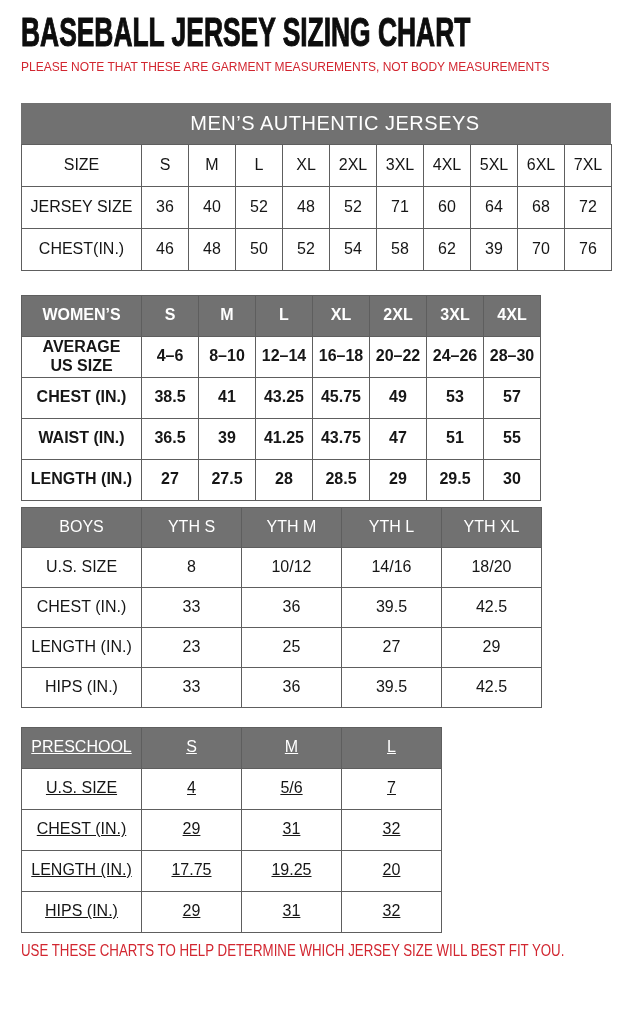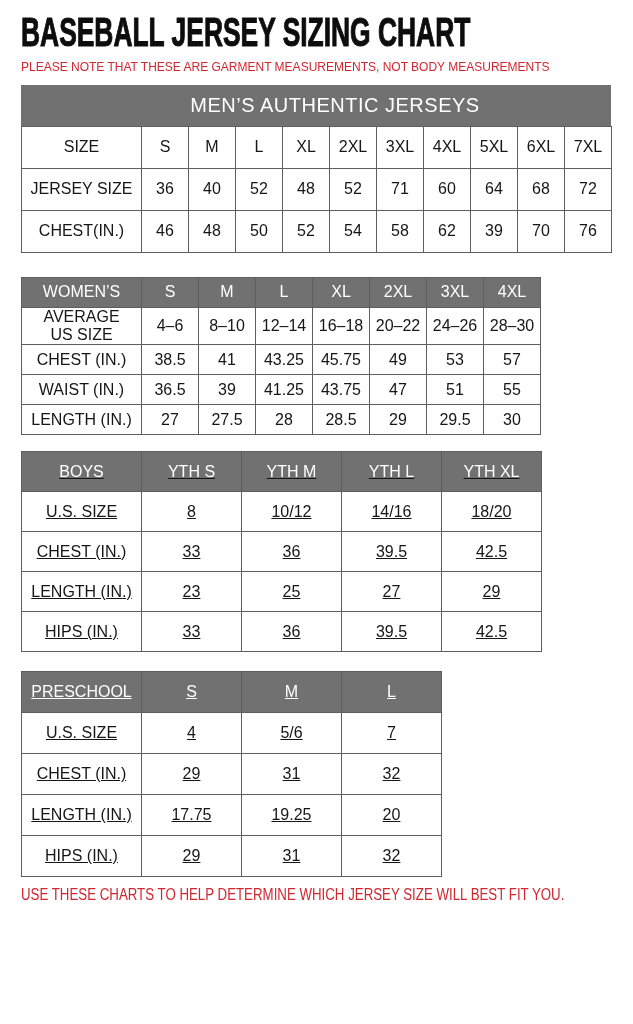--- a/index.html
+++ b/index.html
@@ -19,43 +19,43 @@
     transform:scaleX(0.66); transform-origin:left center;
     -webkit-text-stroke:1px #0d0d0d;
     color:#0d0d0d;
   }
   .note {
     margin:8px 0 0 0; max-width:600px;
     color:var(--accent-red, #d22630);
     font-size:12px; line-height:1.3; font-weight:400;
   }
   .banner {
-    margin-top:9px; width:590px; height:41px;
+    margin-top:27px; width:590px; height:41px;
     background:var(--header-gray, #717171);
     color:#ffffff; font-size:20px; letter-spacing:0.5px;
     display:flex; align-items:center; justify-content:center;padding-left:38px;
   }
 
   table.t {
     border-collapse:collapse; table-layout:fixed;
     border:1px solid var(--border-gray, #5e5e5e);
   }
   table.t td {
     border:1px solid var(--border-gray, #5e5e5e);
     text-align:center; vertical-align:middle;
     font-size:16px; padding:0 2px; overflow:hidden;
     line-height:1.15;
   }
   .lbl { white-space:pre-line; }
 
   .mens  { width:590px; }
   .mens td { height:42px;margin-top:38px; }
   .womens{ width:519px; margin-top:24px; }
-  .womens td { height:30px; }
-  .boys  { width:520px; margin-top:16px;text-decoration:underline; }
+  .womens td { height:41px;font-weight:bold; }
+  .boys  { width:520px; margin-top:6px; }
   .boys td { height:40px; }
   .preschool { width:420px; margin-top:19px; }
   .preschool td { height:41px;text-decoration:underline; }
 
   tr.ghead td {
     background:var(--header-gray, #717171);
     color:#ffffff;
   }
 
   .footer {

